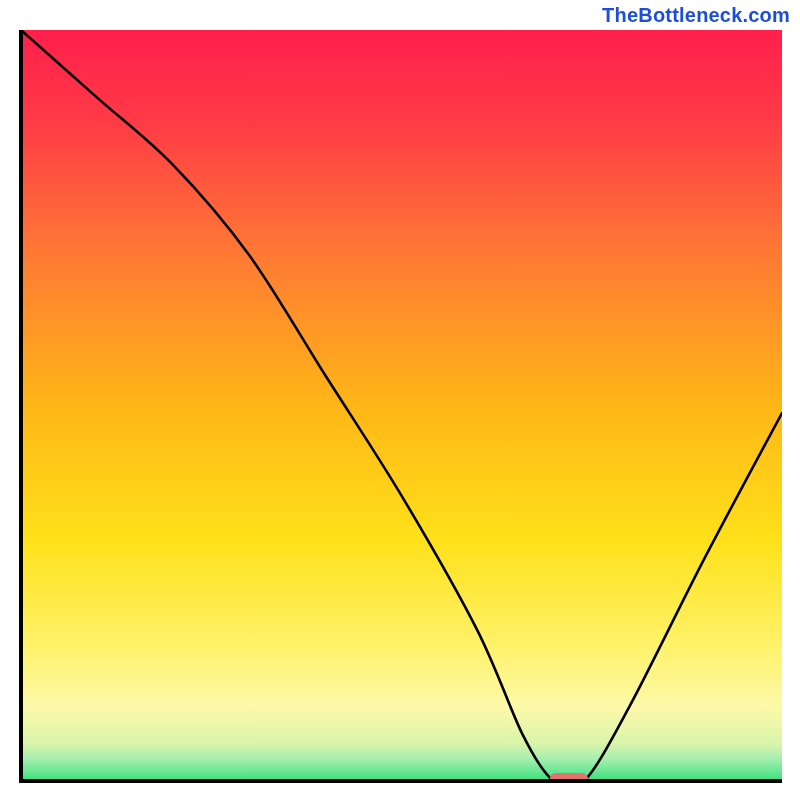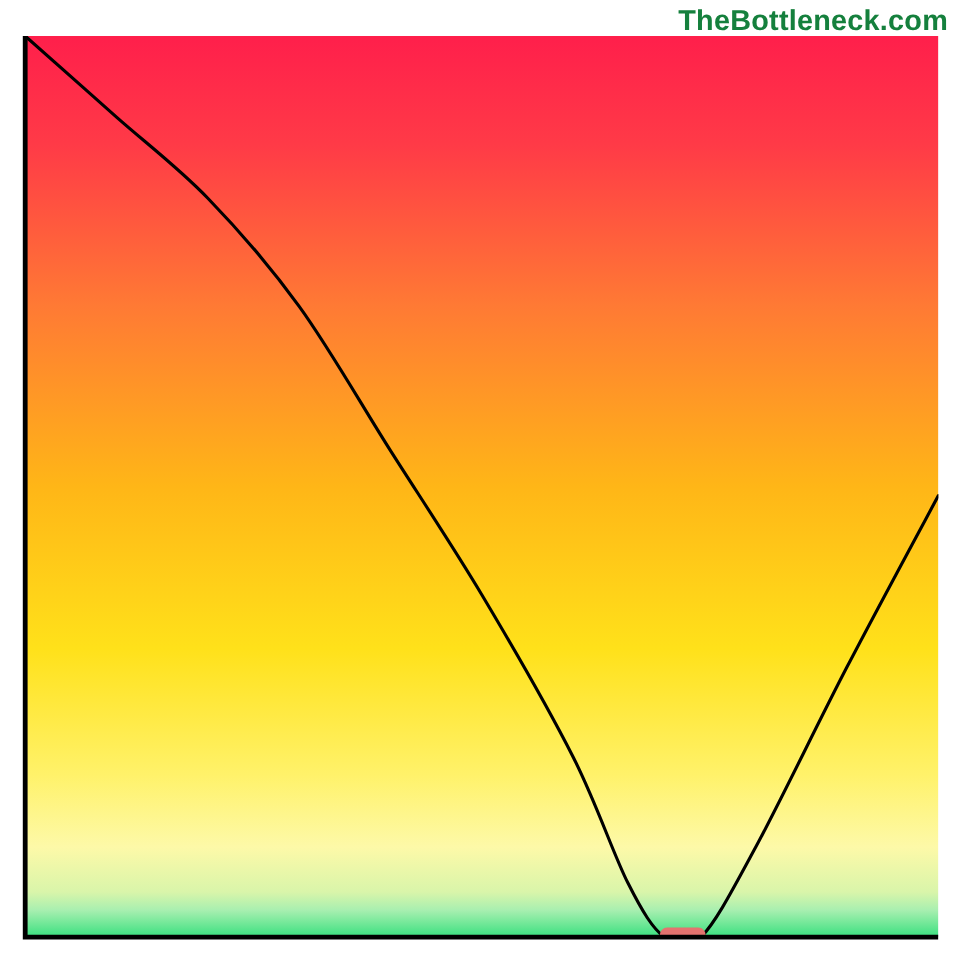--- a/index.html
+++ b/index.html
@@ -13,23 +13,23 @@
   }
   .stage {
     position: relative;
     width: 800px;
     height: 800px;
   }
   .watermark {
     position: absolute;
     top: 4px;
     right: 10px;
-    font-size: 24px;
+    font-size: 20px;
     font-weight: bold;
-    color: #15803d;
+    color: #1d4ed8;
     letter-spacing: 0.2px;
     user-select: none;
   }
   .plot-wrap {
     position: absolute;
     left: 18px;
     top: 30px;
     width: 764px;
     height: 754px;
   }

